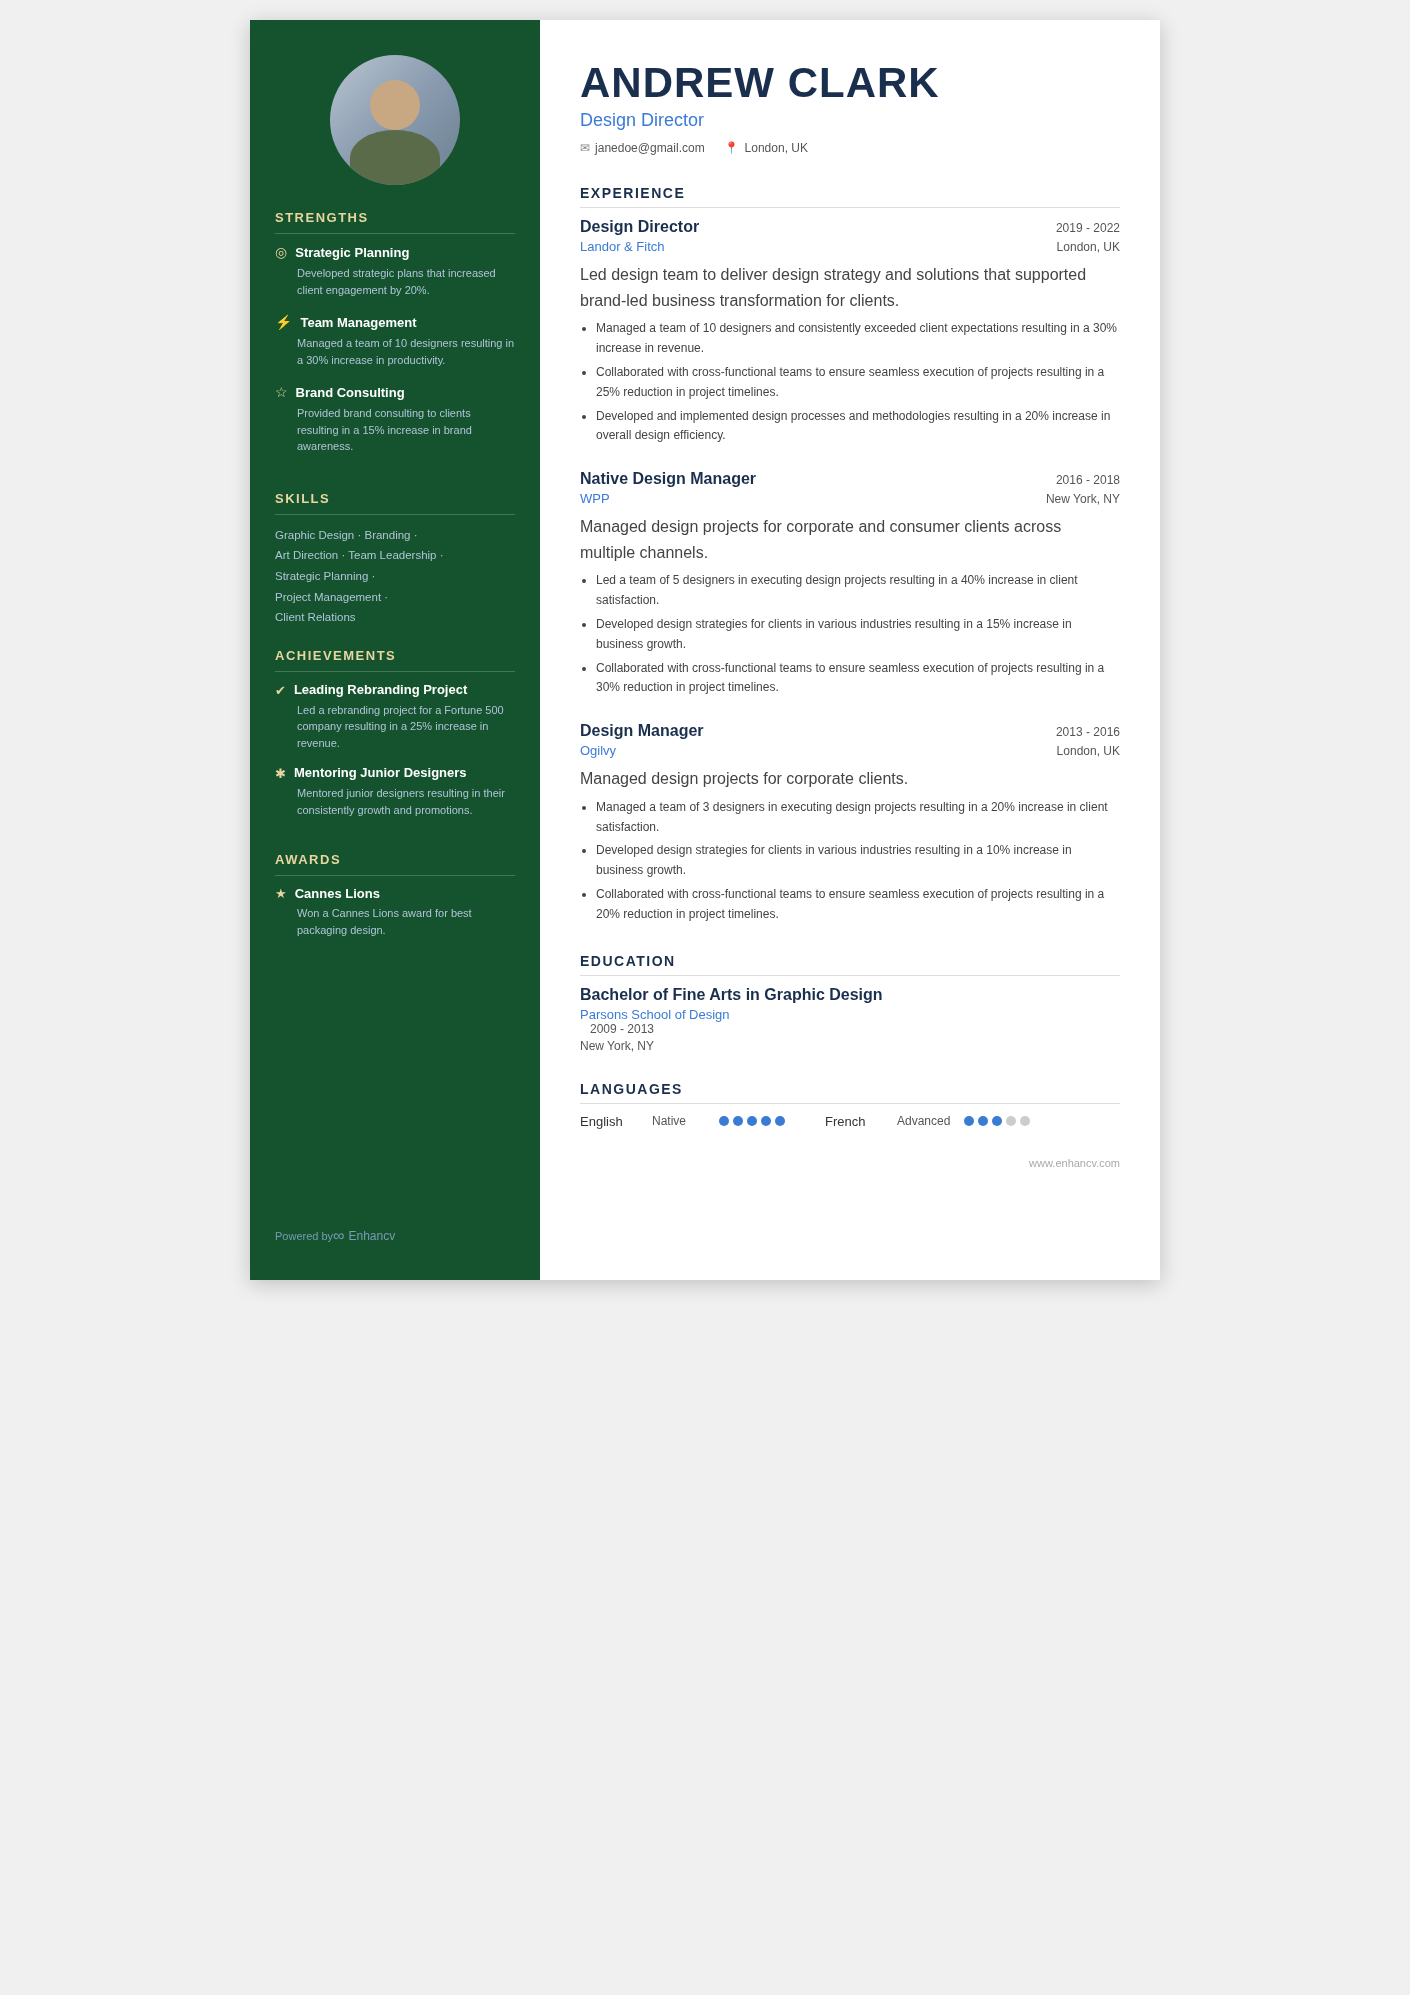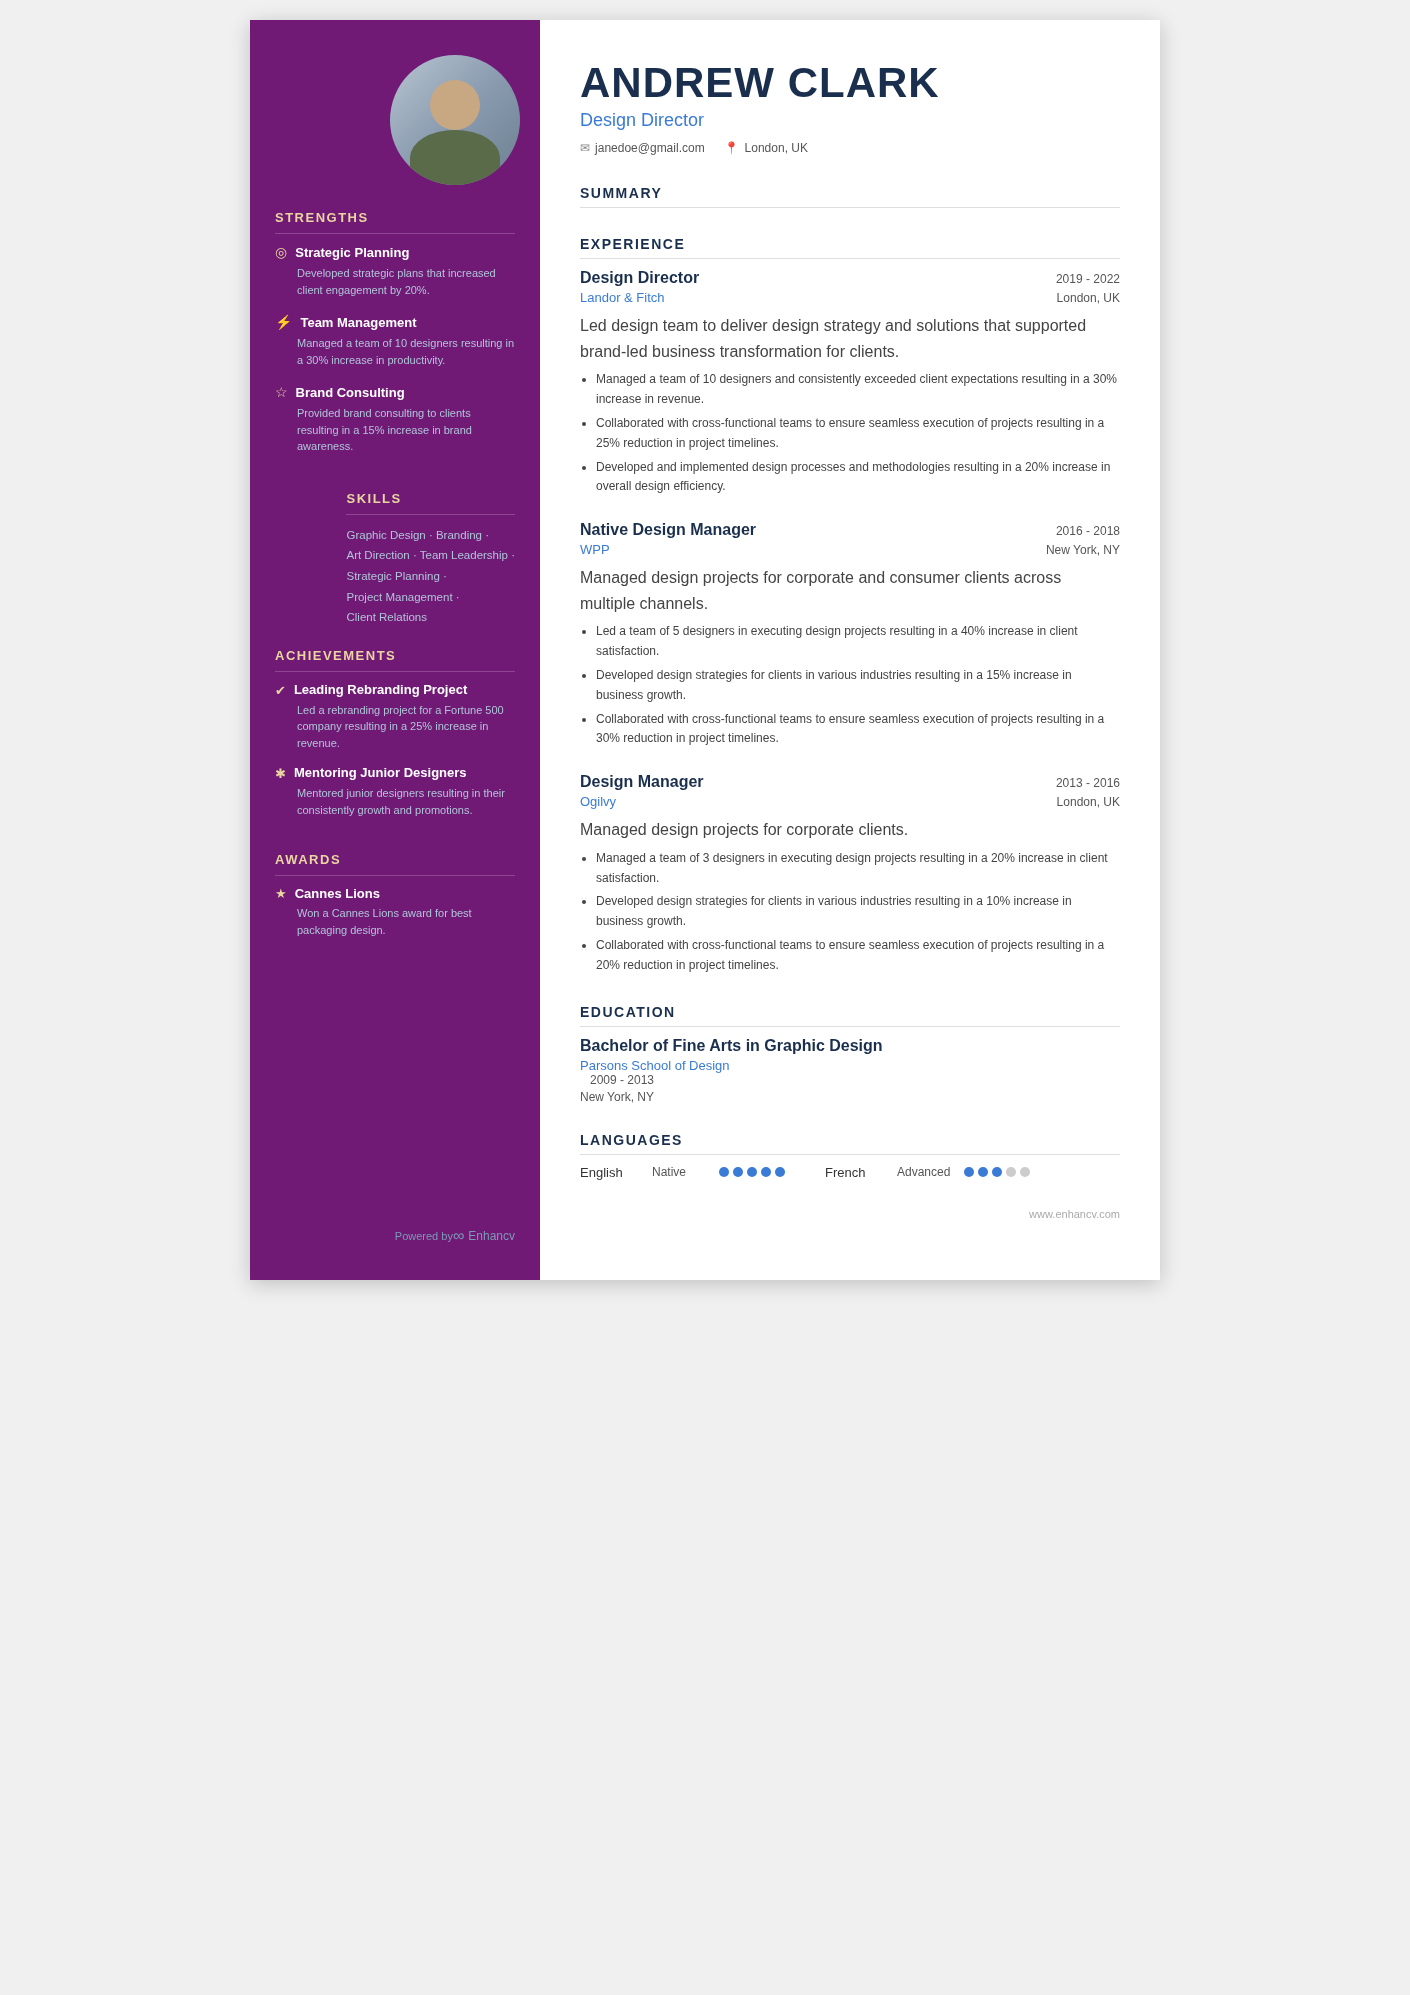--- a/index.html
+++ b/index.html
@@ -16,26 +16,25 @@
       width: 910px;
       min-height: 1260px;
       background: white;
       display: flex;
       box-shadow: 0 4px 20px rgba(0,0,0,0.2);
     }
     
     .sidebar {
       width: 290px;
       min-width: 290px;
-      background: #701a75;
+      background: #14532d;
       color: white;
       padding: 0 0 30px 0;
       display: flex;
       flex-direction: column;
-      align-items: flex-end;
     }
     .avatar-section {
       display: flex;
       justify-content: center;
       padding: 35px 20px 25px 20px;
     }
     .avatar-placeholder {
       width: 130px;
       height: 130px;
       border-radius: 50%;
@@ -463,21 +462,20 @@
           <span>janedoe@gmail.com</span>
         </div>
         <div class="contact-item">
           <span class="contact-icon">📍</span>
           <span>London, UK</span>
         </div>
       </div>
     </div>
 
     <div class="section">
-      <div class="section-title">SUMMARY</div>
     </div>
 
     <div class="section">
       <div class="section-title">EXPERIENCE</div>
 
       <div class="exp-entry">
         <div class="exp-header-row">
           <span class="exp-role">Design Director</span>
           <span class="exp-dates">2019 - 2022</span>
         </div>

